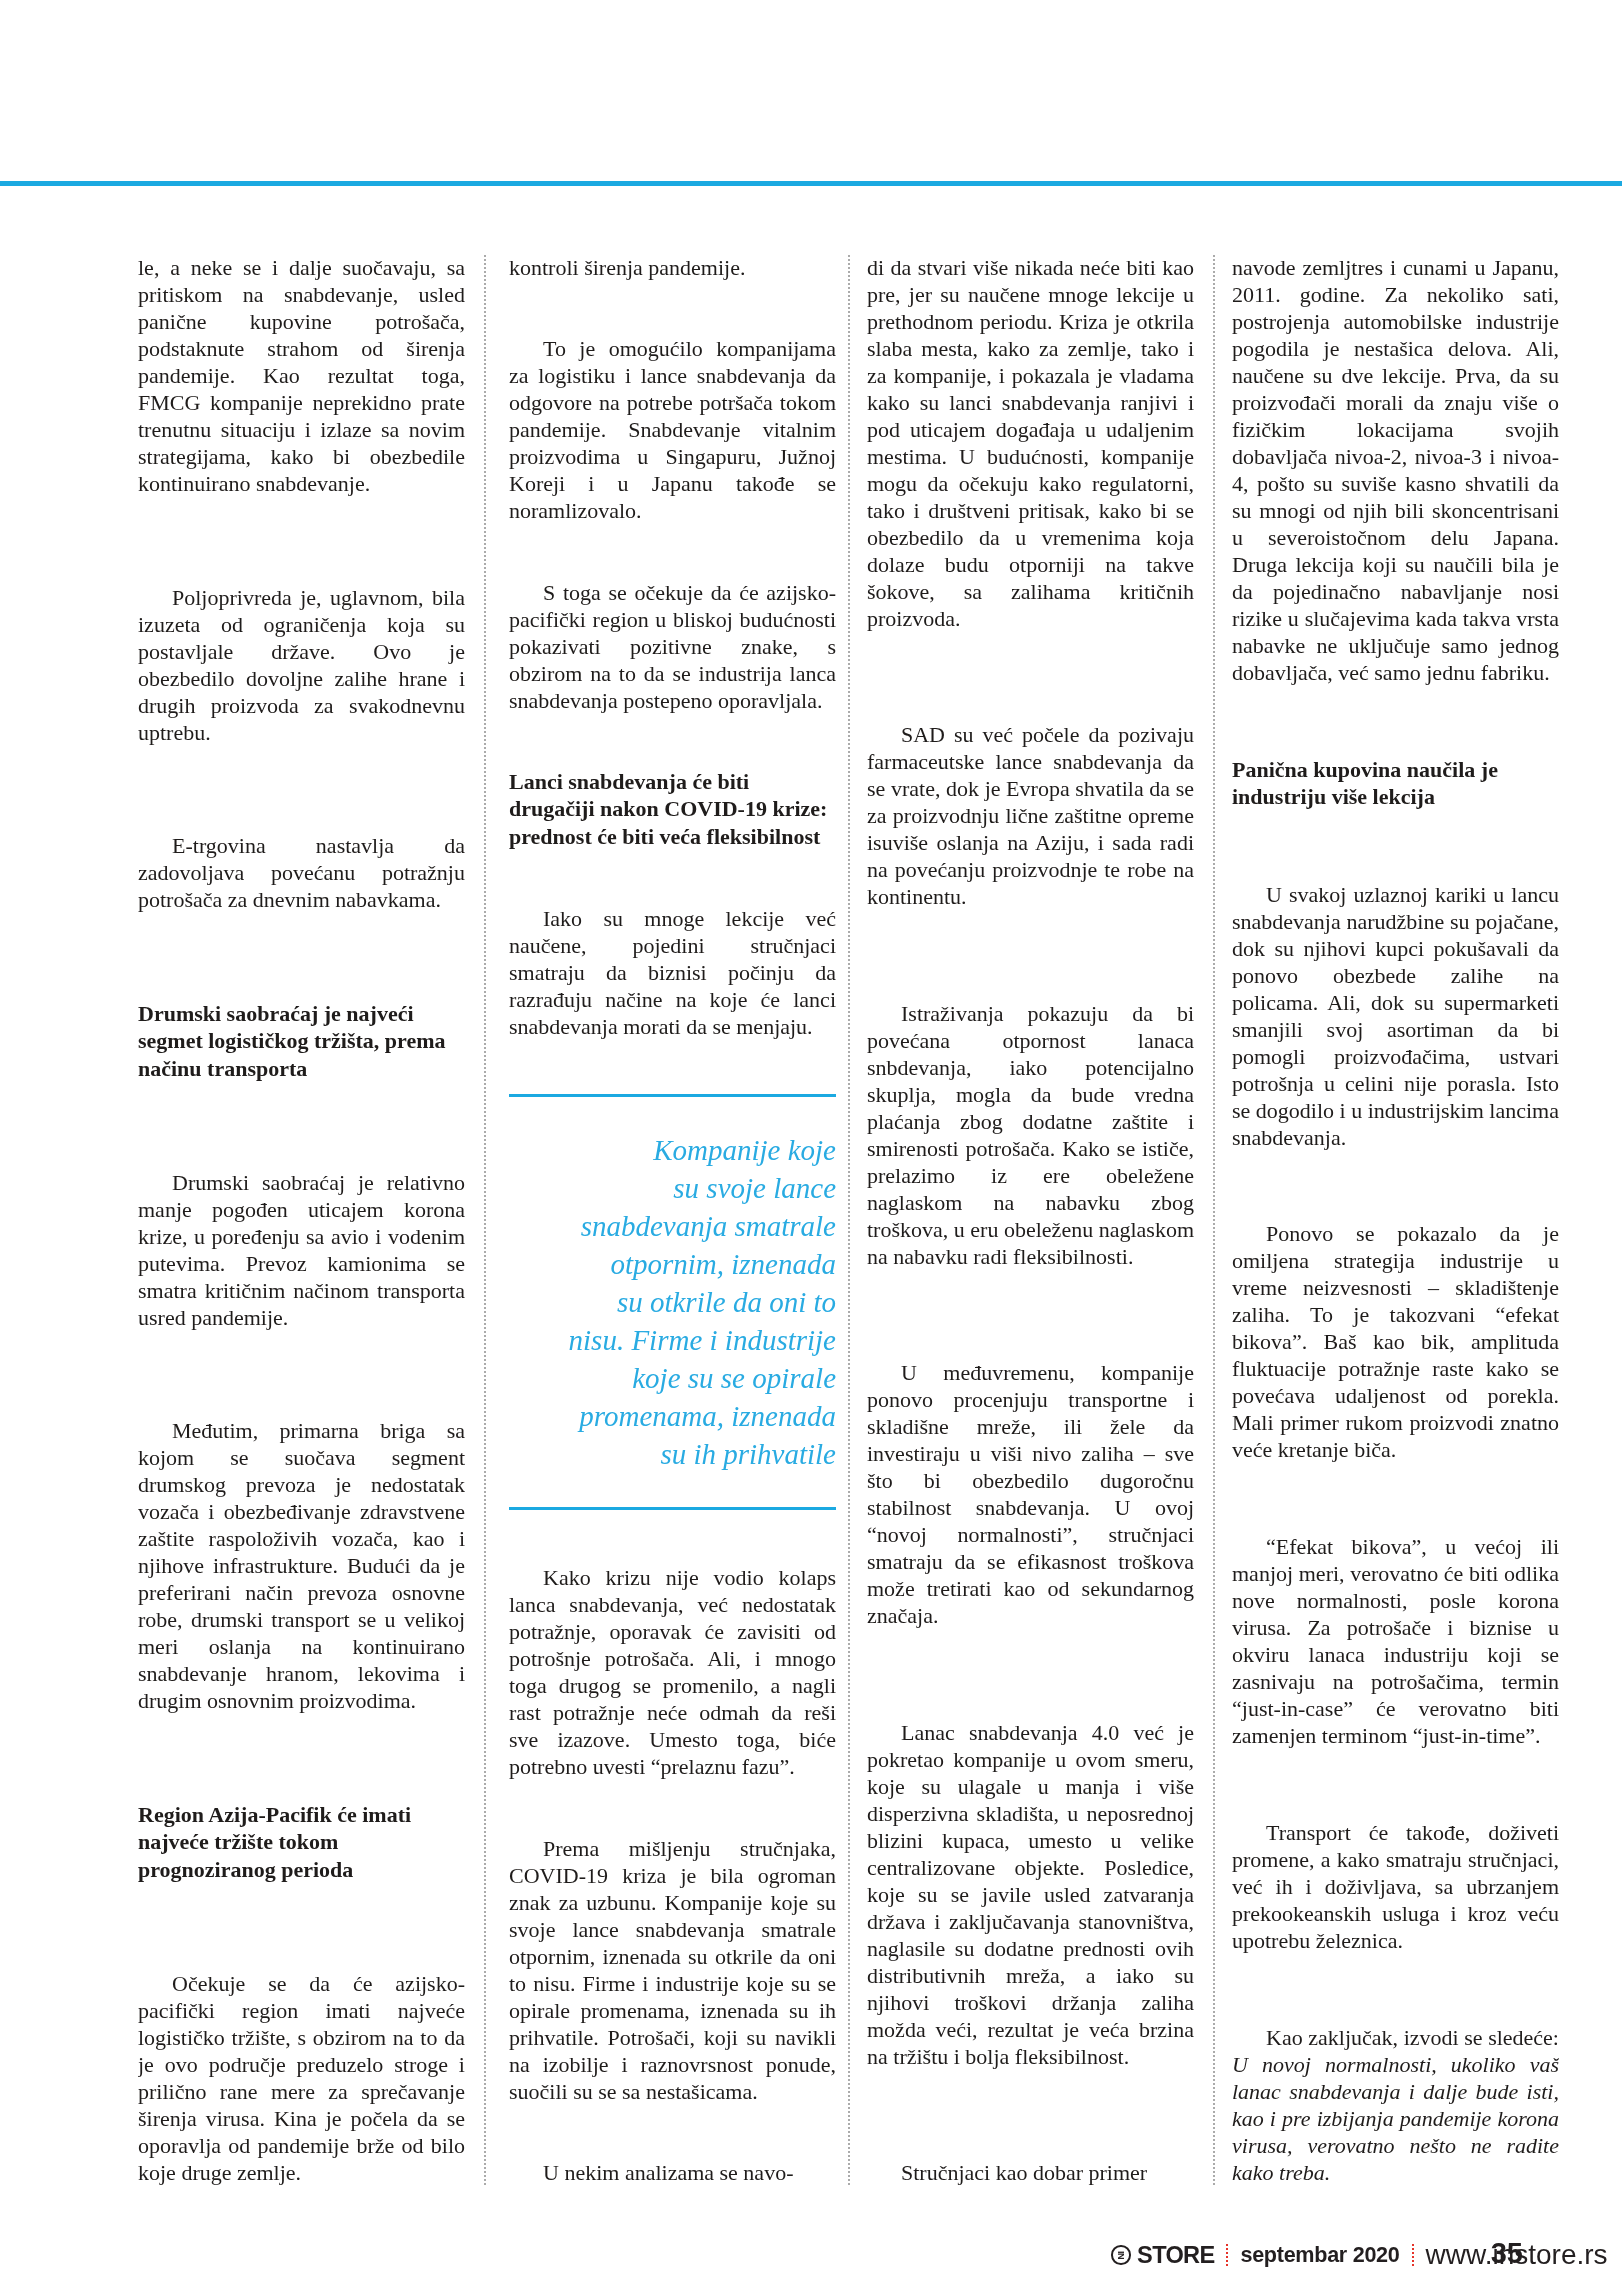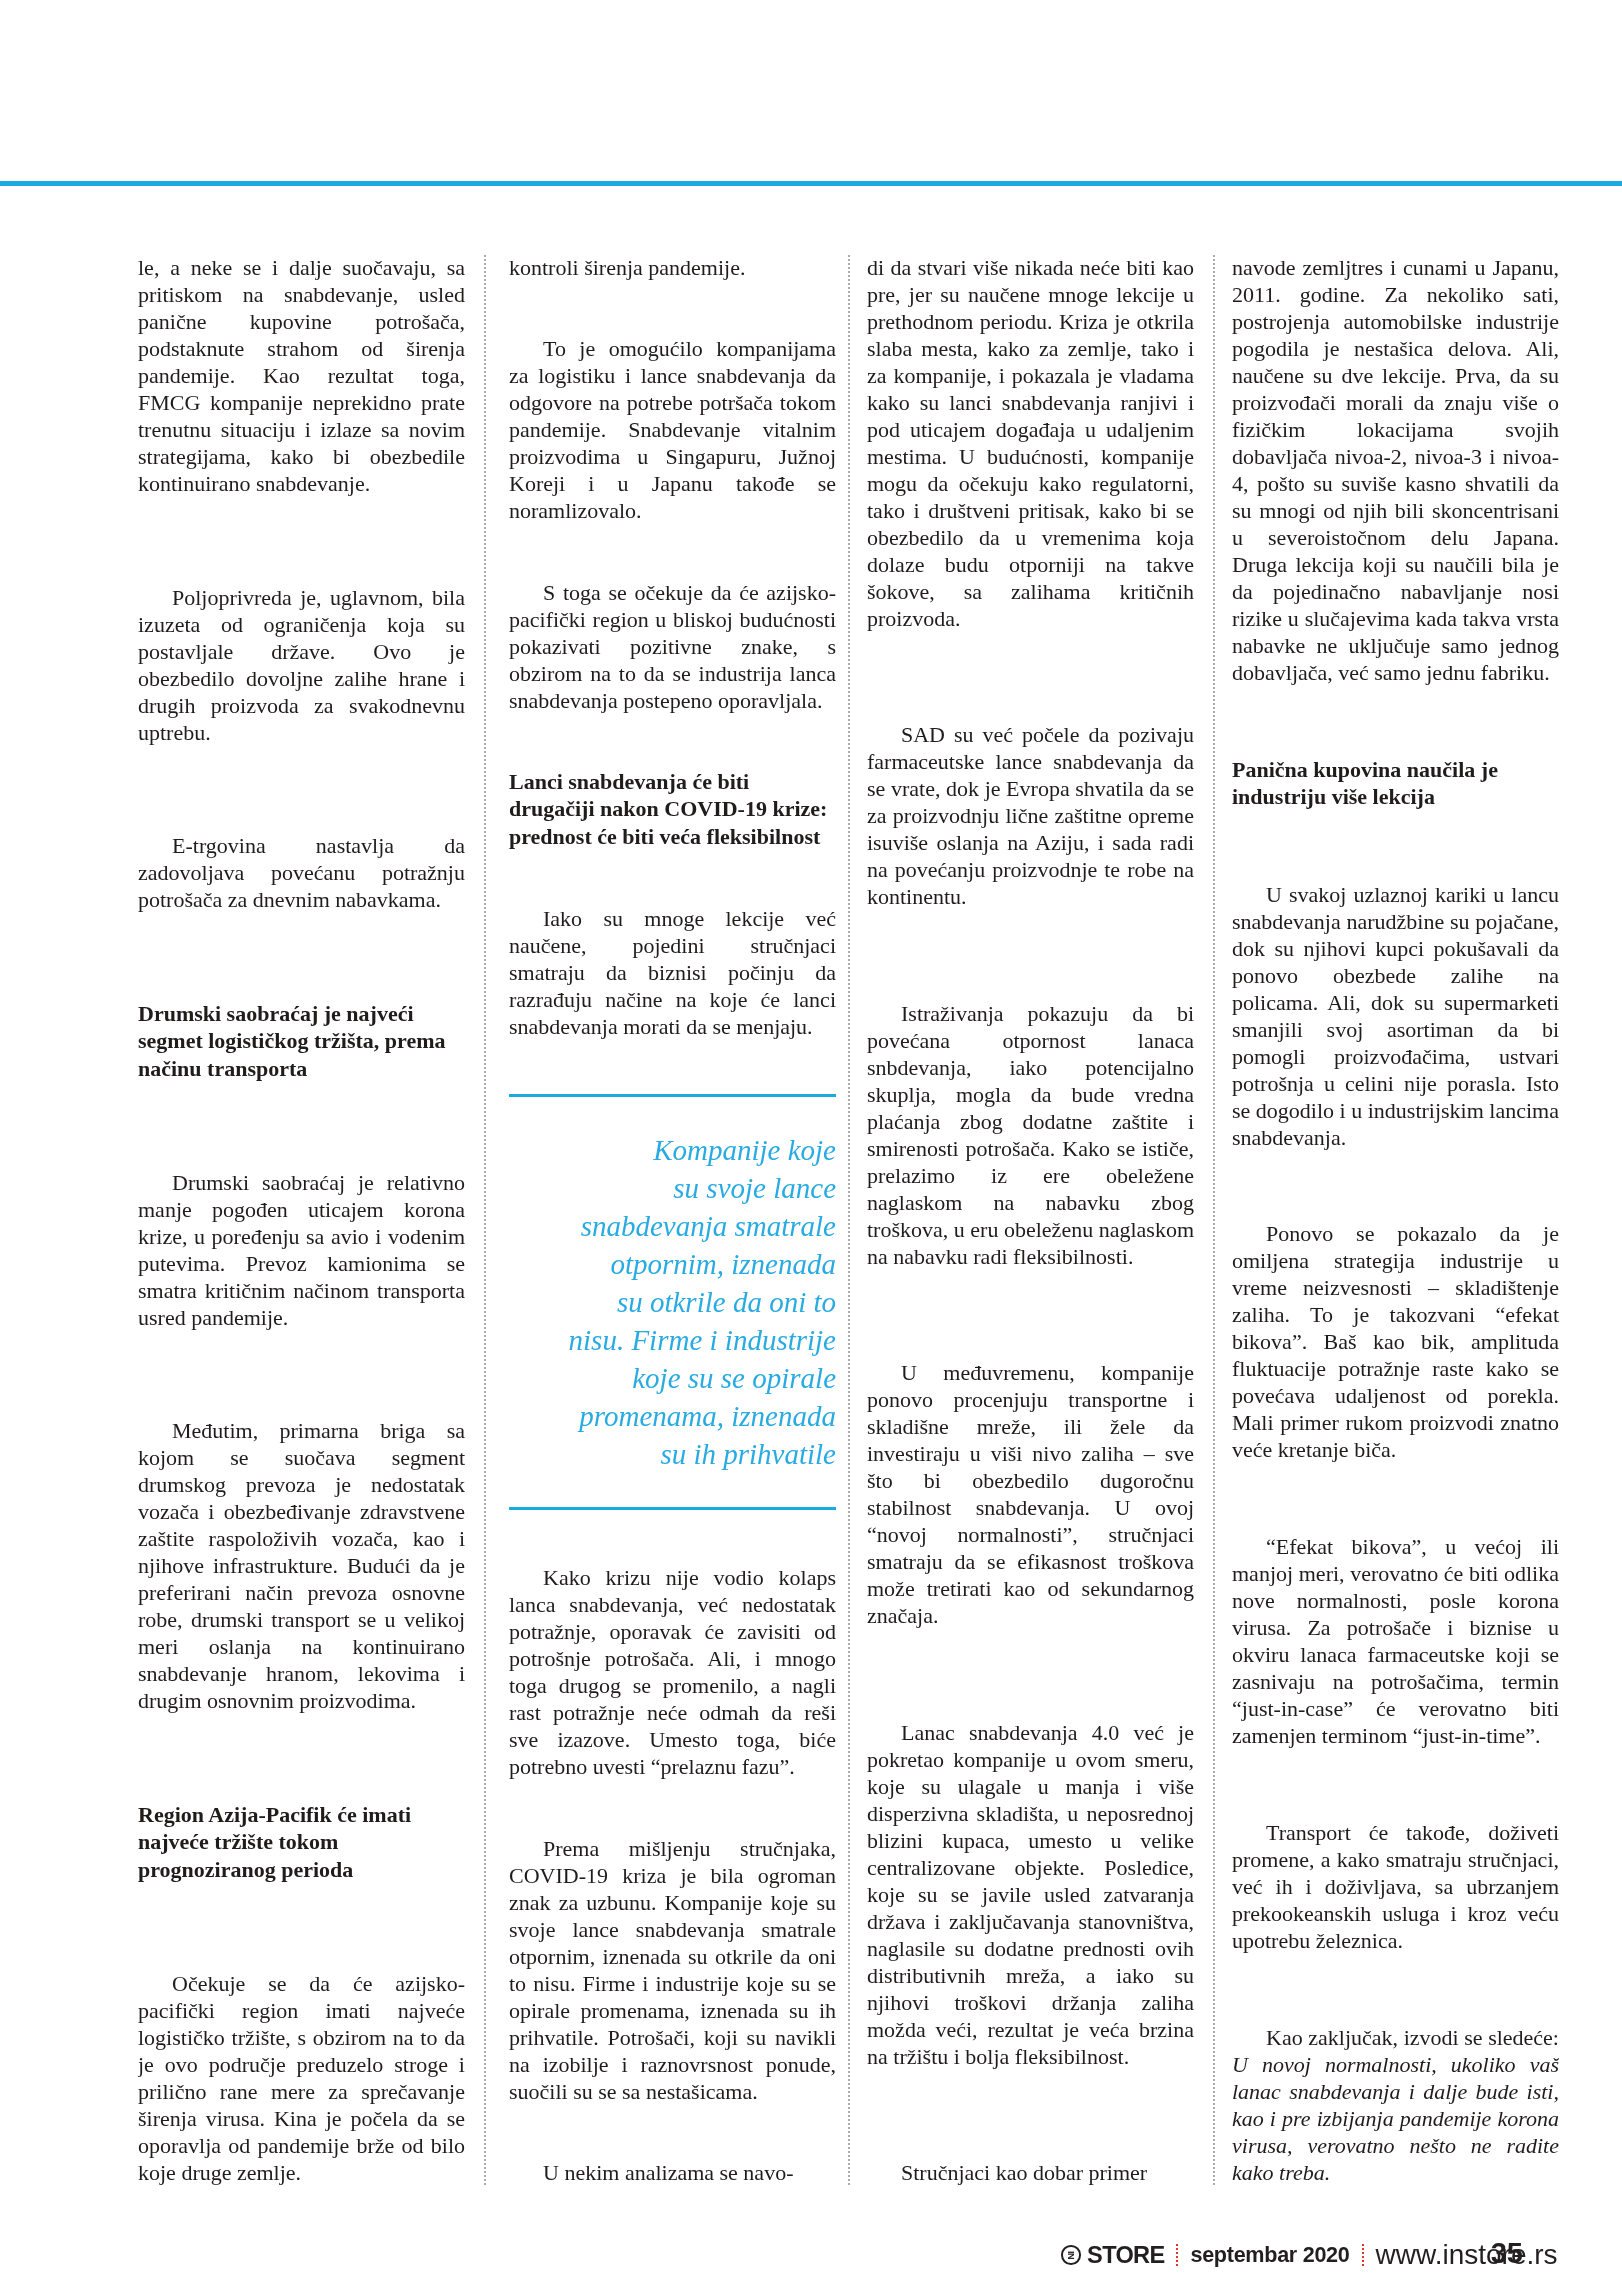--- a/index.html
+++ b/index.html
@@ -68,21 +68,21 @@
   }
   .pq-line {
     font-style: italic;
     font-size: 29px;
     line-height: 38px;
     color: var(--quote-cyan, #29ABE2);
   }
 
   .footer {
     position: absolute;
-    left: 1061px;
+    left: 1111px;
     top: 2238px;
     height: 34px;
     display: flex;
     align-items: center;
     gap: 12px;
     font-family: "Liberation Sans", sans-serif;
     color: #231f20;
     text-align: right;
   }
   .logo-wrap { display: flex; align-items: center; gap: 6.5px; }
@@ -164,21 +164,21 @@
         <p class="para indent">Istraživanja pokazuju da bi povećana otpornost lanaca snbdevanja, iako potencijalno skuplja, mogla da bude vredna plaćanja zbog dodatne zaštite i smirenosti potrošača. Kako se ističe, prelazimo iz ere obeležene naglaskom na nabavku zbog troškova, u eru obeleženu naglaskom na nabavku radi fleksibilnosti.</p>
         <p class="para indent">U međuvremenu, kompanije ponovo procenjuju transportne i skladišne mreže, ili žele da investiraju u viši nivo zaliha – sve što bi obezbedilo dugoročnu stabilnost snabdevanja. U ovoj “novoj normalnosti”, stručnjaci smatraju da se efikasnost troškova može tretirati kao od sekundarnog značaja.</p>
         <p class="para indent">Lanac snabdevanja 4.0 već je pokretao kompanije u ovom smeru, koje su ulagale u manja i više disperzivna skladišta, u neposrednoj blizini kupaca, umesto u velike centralizovane objekte. Posledice, koje su se javile usled zatvaranja država i zaključavanja stanovništva, naglasile su dodatne prednosti ovih distributivnih mreža, a iako su njihovi troškovi držanja zaliha možda veći, rezultat je veća brzina na tržištu i bolja fleksibilnost.</p>
         <p class="para indent">Stručnjaci kao dobar primer</p>
       </div>
     <div class="column col-4" id="col-3">
         <p class="para">navode zemljtres i cunami u Japanu, 2011. godine. Za nekoliko sati, postrojenja automobilske industrije pogodila je nestašica delova. Ali, naučene su dve lekcije. Prva, da su proizvođači morali da znaju više o fizičkim lokacijama svojih dobavljača nivoa-2, nivoa-3 i nivoa-4, pošto su suviše kasno shvatili da su mnogi od njih bili skoncentrisani u severoistočnom delu Japana. Druga lekcija koji su naučili bila je da pojedinačno nabavljanje nosi rizike u slučajevima kada takva vrsta nabavke ne uključuje samo jednog dobavljača, već samo jednu fabriku.</p>
         <h3 class="heading">Panična kupovina naučila je industriju više lekcija</h3>
         <p class="para indent">U svakoj uzlaznoj kariki u lancu snabdevanja narudžbine su pojačane, dok su njihovi kupci pokušavali da ponovo obezbede zalihe na policama. Ali, dok su supermarketi smanjili svoj asortiman da bi pomogli proizvođačima, ustvari potrošnja u celini nije porasla. Isto se dogodilo i u industrijskim lancima snabdevanja.</p>
         <p class="para indent">Ponovo se pokazalo da je omiljena strategija industrije u vreme neizvesnosti – skladištenje zaliha. To je takozvani “efekat bikova”. Baš kao bik, amplituda fluktuacije potražnje raste kako se povećava udaljenost od porekla. Mali primer rukom proizvodi znatno veće kretanje biča.</p>
-        <p class="para indent">“Efekat bikova”, u većoj ili manjoj meri, verovatno će biti odlika nove normalnosti, posle korona virusa. Za potrošače i biznise u okviru lanaca farmaceutske koji se zasnivaju na potrošačima, termin “just-in-case” će verovatno biti zamenjen terminom “just-in-time”.</p>
+        <p class="para indent">“Efekat bikova”, u većoj ili manjoj meri, verovatno će biti odlika nove normalnosti, posle korona virusa. Za potrošače i biznise u okviru lanaca industriju koji se zasnivaju na potrošačima, termin “just-in-case” će verovatno biti zamenjen terminom “just-in-time”.</p>
         <p class="para indent">Transport će takođe, doživeti promene, a kako smatraju stručnjaci, već ih i doživljava, sa ubrzanjem prekookeanskih usluga i kroz veću upotrebu železnica.</p>
         <p class="para indent">Kao zaključak, izvodi se sledeće: <i>U novoj normalnosti, ukoliko vaš lanac snabdevanja i dalje bude isti, kao i pre izbijanja pandemije korona virusa, verovatno nešto ne radite kako treba.</i></p>
       </div>
   </div>
 
   <div class="footer">
     <span class="logo-wrap">
       <span class="logo-circle">
         <span>IN</span>
       </span>

